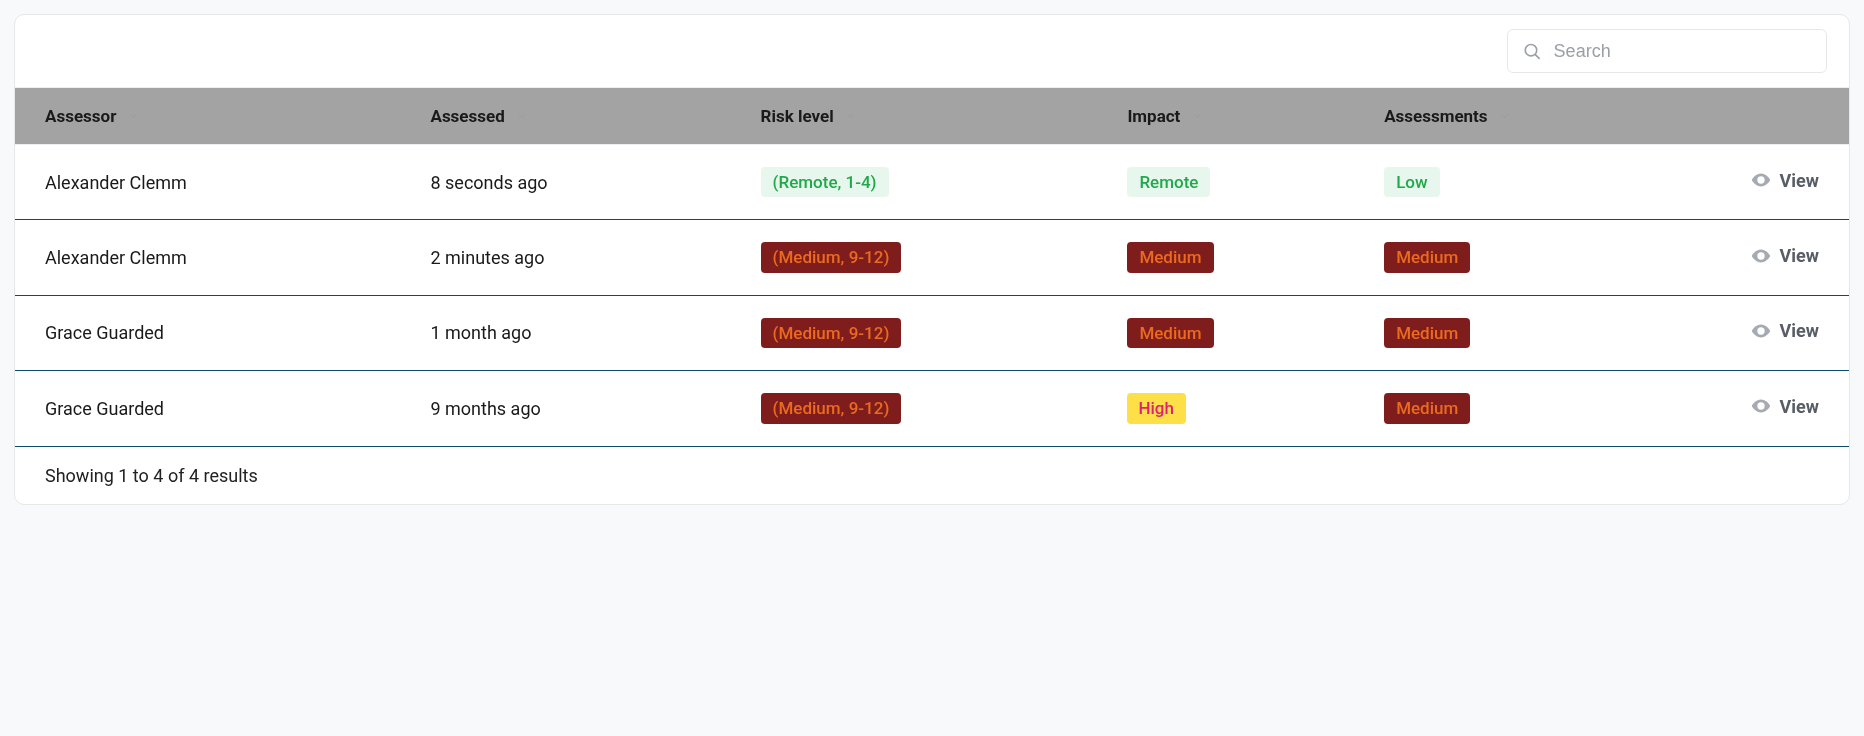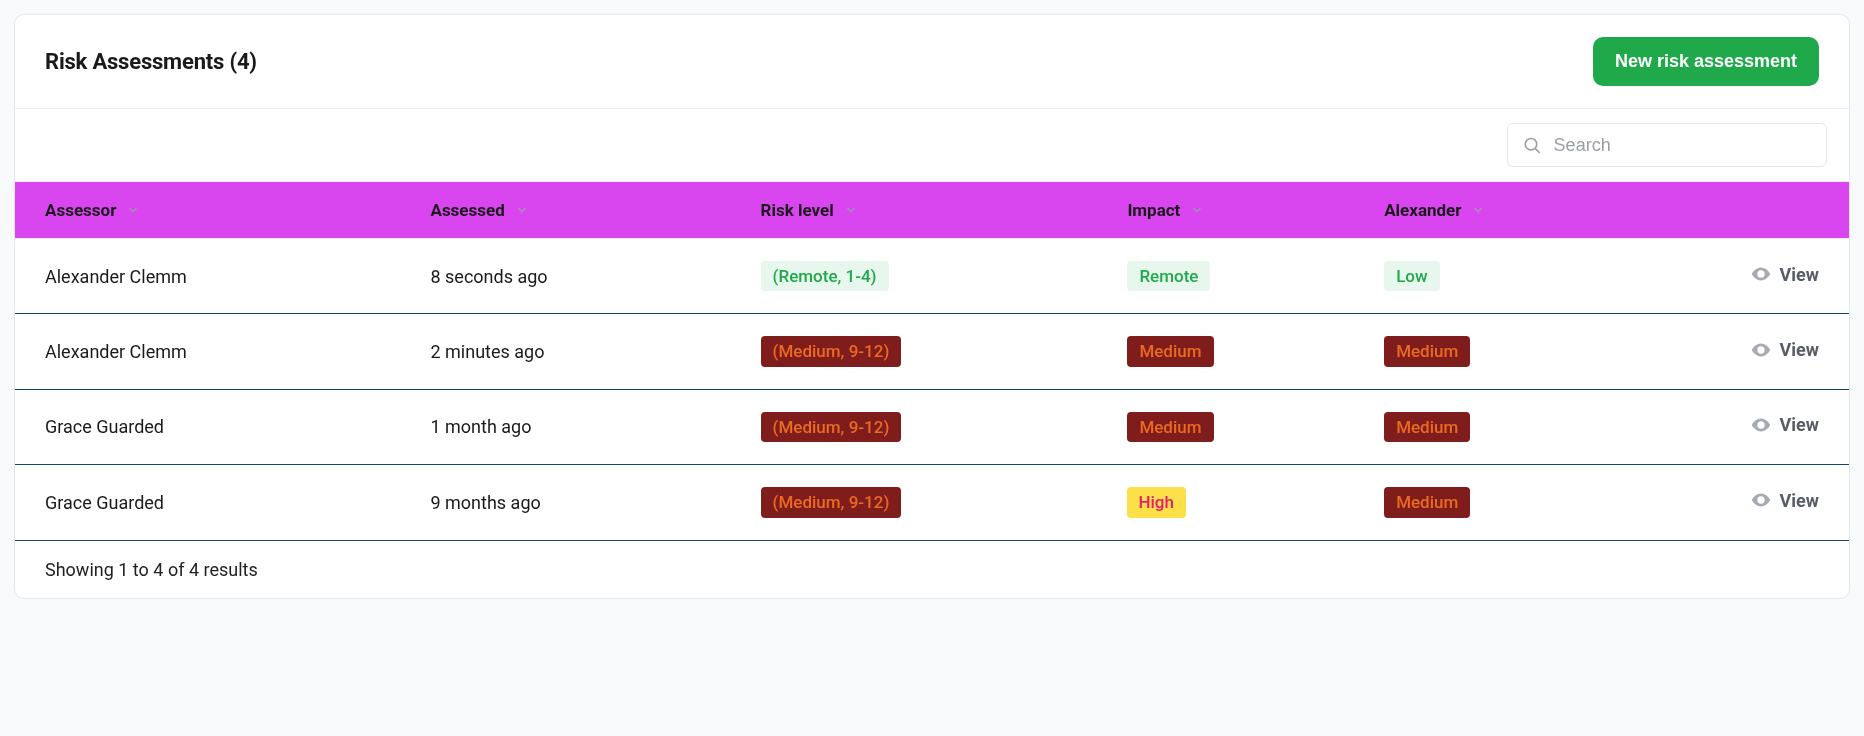--- a/index.html
+++ b/index.html
@@ -61,21 +61,21 @@
       color: #1a1a1a;
       width: 100%;
       background: transparent;
     }
     .search-wrap input::placeholder { color: #9aa0a6; }
     table {
       width: 100%;
       border-collapse: collapse;
     }
     thead th {
-      background: #d946ef;
+      background: #a3a3a3;
       text-align: left;
       font-size: 17px;
       font-weight: 700;
       padding: 18px 12px;
       border-top: 1px solid #eceef1;
       border-bottom: 1px solid #eceef1;
     }
     thead th:first-child { padding-left: 30px; }
     thead th:last-child { padding-right: 30px; }
     .th-inner {
@@ -165,24 +165,20 @@
     .col-risk { width: 20%; }
     .col-impact { width: 14%; }
     .col-likelihood { width: 16%; }
     .col-action { width: 10%; }
   </style>
 </head>
 <body>
 
 <div class="card">
 
-  <div class="card-header">
-    <h2 class="card-title">Risk Assessments (4)</h2>
-    <button class="btn-primary">New risk assessment</button>
-  </div>
 
   <div class="search-row">
     <div class="search-wrap">
       <svg width="22" height="22" viewBox="0 0 24 24" fill="none" stroke="#9aa0a6" stroke-width="2" stroke-linecap="round" stroke-linejoin="round">
           <circle cx="11" cy="11" r="7"></circle>
           <line x1="21" y1="21" x2="16.65" y2="16.65"></line>
         </svg>
       <input type="text" placeholder="Search" style="">
     </div>
   </div>
@@ -225,21 +221,21 @@
         <th>
           <span class="th-inner">
             <span>Impact</span>
             <svg class="chevron" viewBox="0 0 24 24">
                 <polyline points="6 9 12 15 18 9"></polyline>
               </svg>
           </span>
         </th>
         <th>
           <span class="th-inner">
-            <span>Alexander</span>
+            <span>Assessments</span>
             <svg class="chevron" viewBox="0 0 24 24">
                 <polyline points="6 9 12 15 18 9"></polyline>
               </svg>
           </span>
         </th>
         <th></th>
       </tr>
     </thead>
     <tbody id="tbody">
         <tr>

